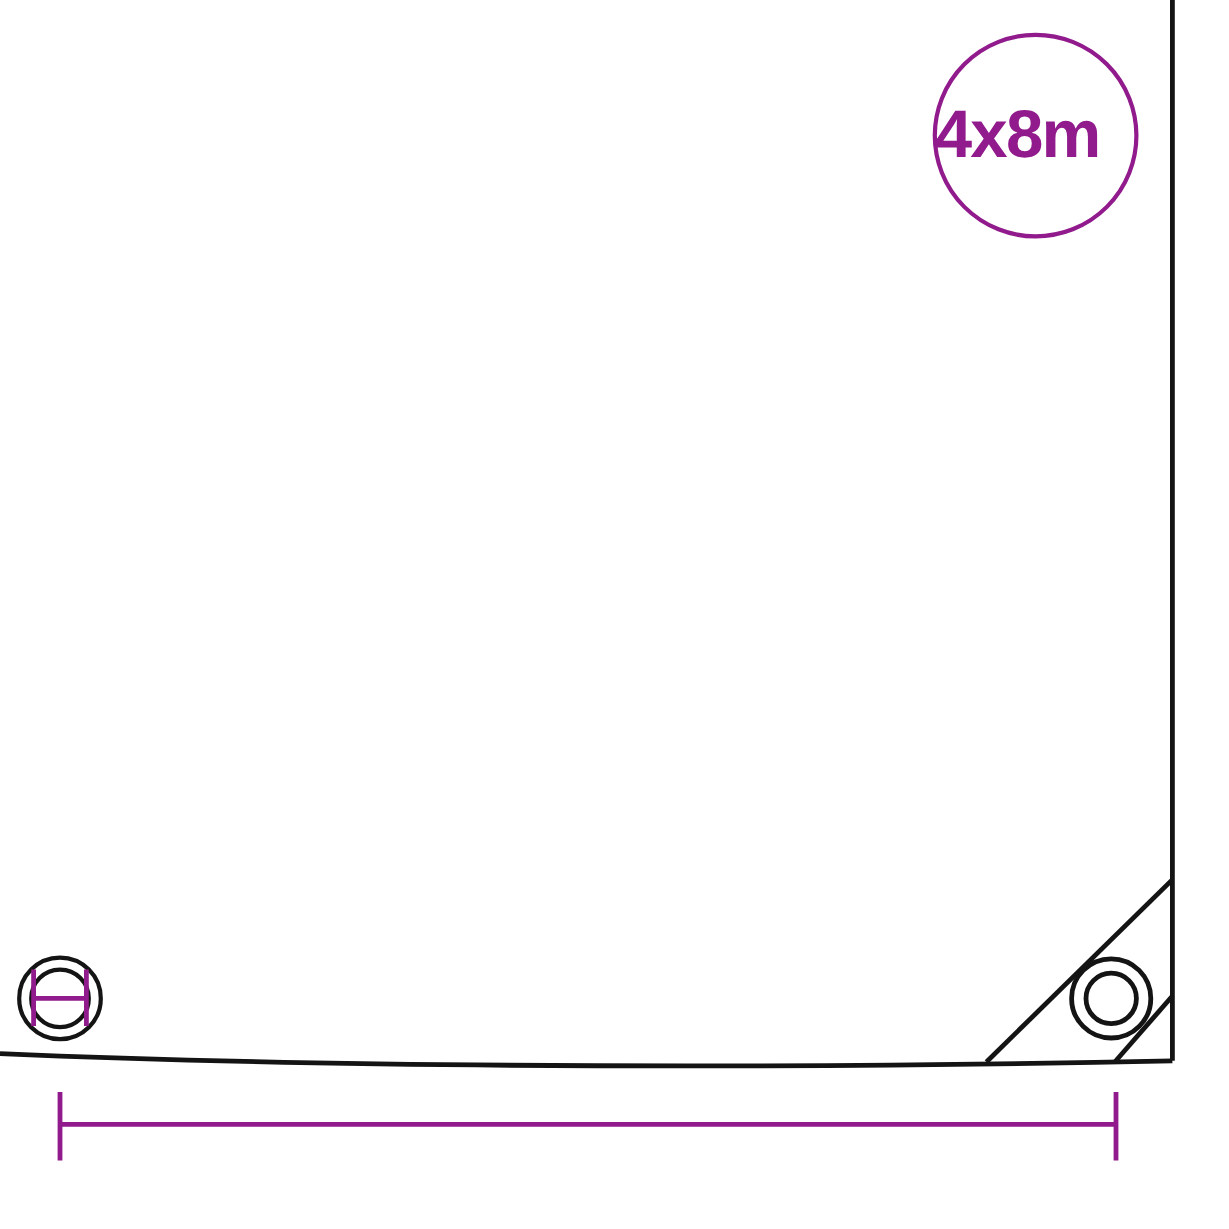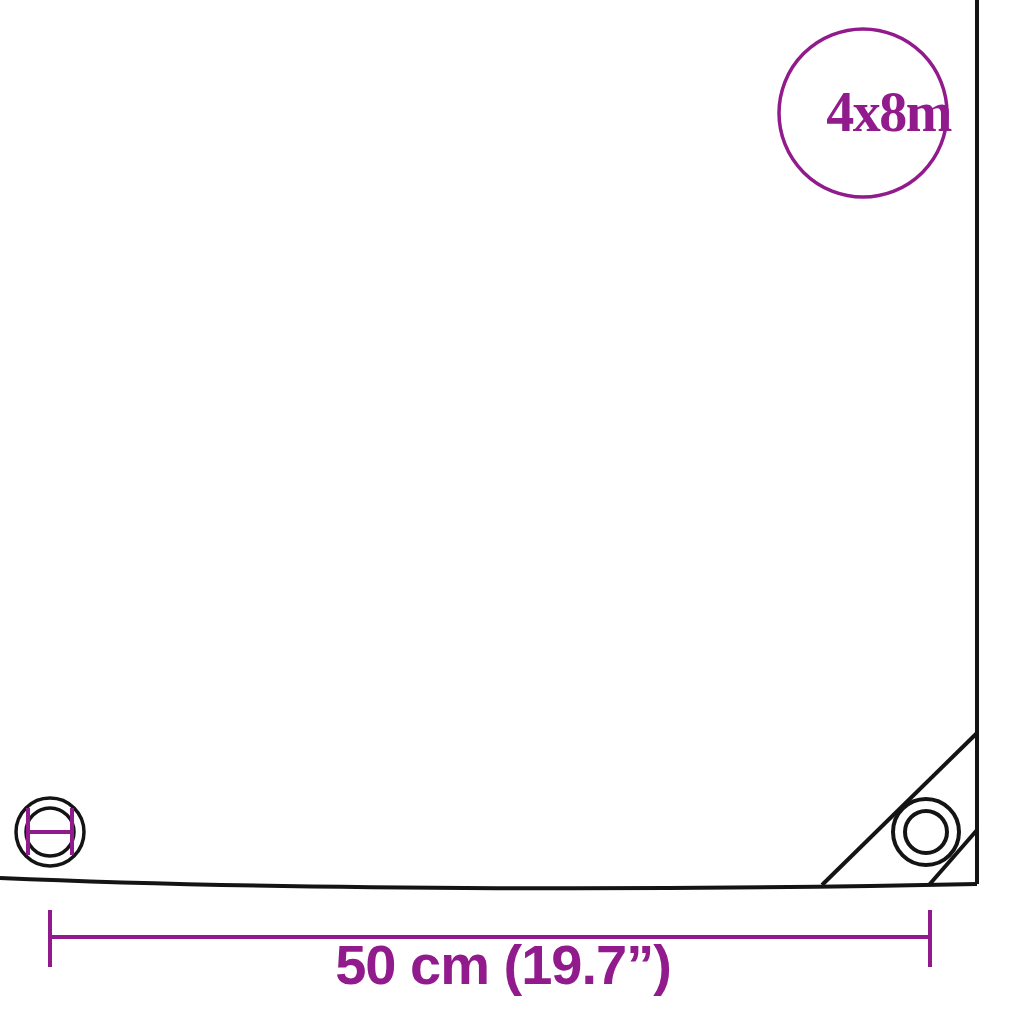--- a/index.html
+++ b/index.html
@@ -31,23 +31,22 @@
     position:absolute;
     color:var(--accent);
     font-weight:bold;
     font-size:56px;
     line-height:1;
     white-space:nowrap;
     letter-spacing:-1px;
   }
   .badge-label{
     left:779px;top:84px;width:172px;
-    text-align:right;
+    text-align:left;
     letter-spacing:-1.5px;
-    font-family:Liberation Serif, serif;
   }
   .eyelet-label{left:2px;top:731px;}
   .width-label{
     left:283px;top:937px;width:440px;
     text-align:center;
   }
 </style>
 </head>
 <body>
 
@@ -78,14 +77,13 @@
     <circle class="a badge f" cx="863" cy="113" r="84"></circle>
 
     <g>
       <path class="a" d="M50 910 L50 967 M930 910 L930 967 M50 937 L930 937"></path>
     </g>
   </svg>
 
   <div class="label badge-label">4x8m</div>
 
 
-  <div class="label width-label">50 cm (19.7”)</div>
 </div>
 
 </body></html>

